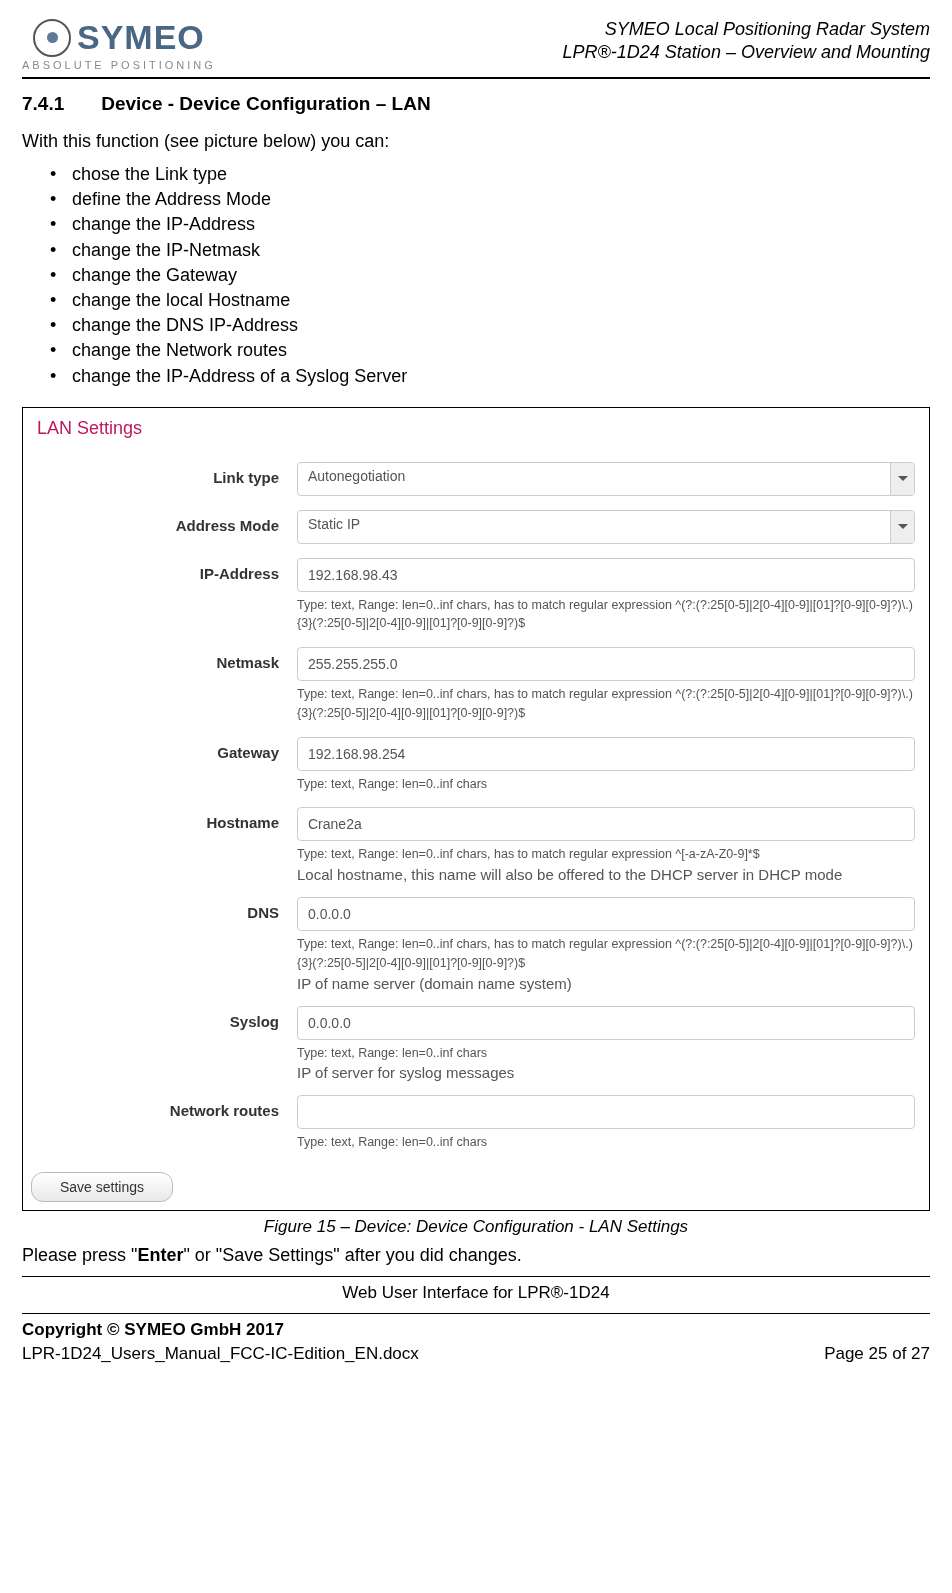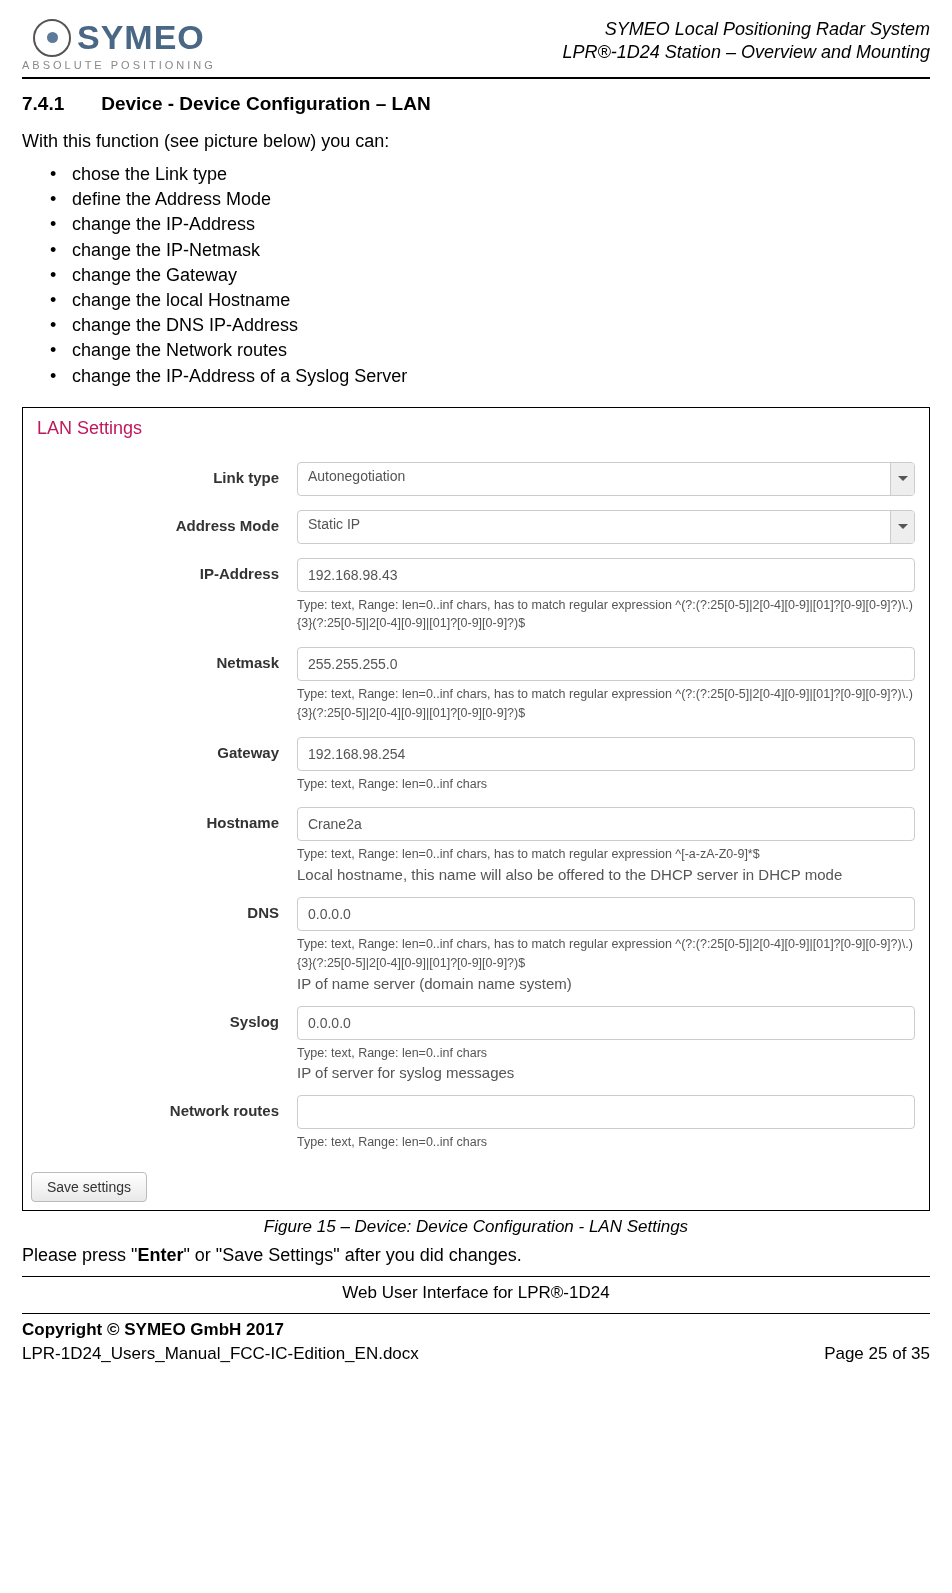--- a/index.html
+++ b/index.html
@@ -40,22 +40,22 @@
   .sel-wrap { position: relative; }
   .sel-wrap .caret-box {
     position:absolute; right:1px; top:1px; bottom:1px; width:24px;
     background:#eee; border-left:1px solid #ccc; border-radius: 0 3px 3px 0;
     display:flex; align-items:center; justify-content:center;
   }
   .caret-down { width:0;height:0;border-left:5px solid transparent;border-right:5px solid transparent;border-top:5px solid #555;}
   .hint { font-size: 12.5px; color:#555; line-height:1.5; margin-top:4px; }
   .desc { font-size: 15px; color:#555; margin-top:2px; }
   .save-btn {
-    display:inline-block; margin: 6px 0 8px 8px; padding: 6px 15px;
-    border:1px solid #bbb; border-radius:4px; font-size:14px; color:#333;
+    display:inline-block; margin: 6px 0 8px 8px; padding: 6px 28px;
+    border:1px solid #bbb; border-radius:12px; font-size:14px; color:#333;
     background: linear-gradient(#fff,#e9e9e9); cursor:pointer;
   }
   .figcaption { text-align:center; font-style: italic; font-size: 17px; margin: 6px 0 8px 0; }
   .after-fig { font-size: 18px; margin-bottom: 8px; }
   .footer-center { text-align:center; font-size: 17px; }
   .footer-row { display:flex; justify-content:space-between; font-size:17px; margin-top:4px; }
   .bold { font-weight:bold; }
 </style>
 </head>
 <body>
@@ -193,14 +193,14 @@
 <div class="after-fig">
   <span>Please press "</span><span class="bold">Enter</span><span>" or "Save Settings" after you did changes.</span>
 </div>
 
 <hr class="rule-thin">
 <div class="footer-center">Web User Interface for LPR®-1D24</div>
 <hr class="rule-thin">
 <div class="bold" style="font-size:17px;">Copyright © SYMEO GmbH 2017</div>
 <div class="footer-row">
   <span>LPR-1D24_Users_Manual_FCC-IC-Edition_EN.docx</span>
-  <span>Page 25 of 35</span>
+  <span>Page 25 of 27</span>
 </div>
 
 </body></html>

